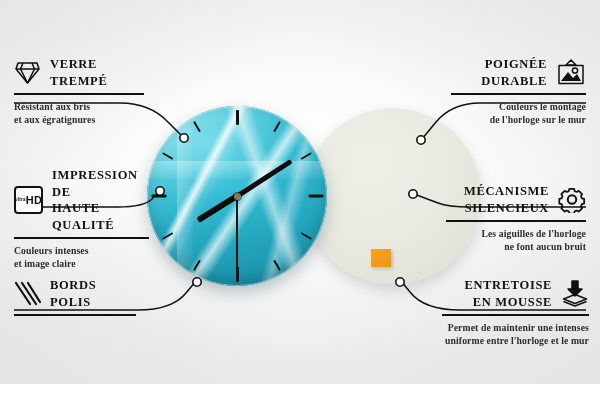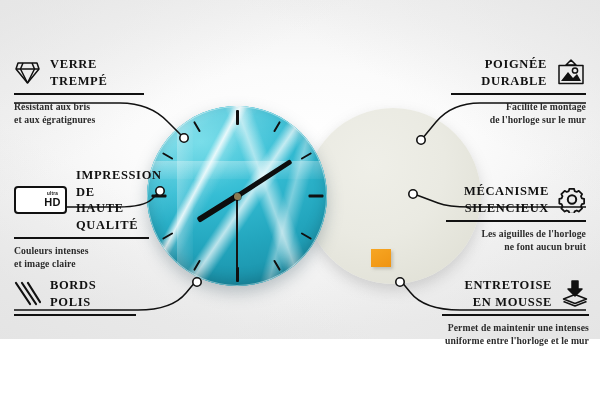--- a/index.html
+++ b/index.html
@@ -2,21 +2,21 @@
 <html><head>
 <meta charset="utf-8">
 <style>
   html,body{margin:0;padding:0;}
   body{
     width:600px;height:400px;overflow:hidden;
     font-family:"Liberation Serif",serif;
     background:#ffffff;
   }
   #stage{
-    position:relative;width:600px;height:339px;
+    position:relative;width:600px;height:384px;
     background:
       radial-gradient(ellipse 70% 55% at 50% 42%, #ffffff 0%, #fbfbfb 40%, #f2f2f2 72%, #ececec 100%);
   }
   
   #stage:before{
     content:"";position:absolute;inset:0;
     background:
       linear-gradient(to bottom right, rgba(225,225,225,.55), rgba(255,255,255,0) 30%),
       linear-gradient(to bottom left, rgba(225,225,225,.5), rgba(255,255,255,0) 30%),
       linear-gradient(to top right, rgba(222,222,222,.55), rgba(255,255,255,0) 32%),
@@ -95,22 +95,22 @@
   .rule{height:1.6px;background:#111;margin:4px 0 5px;}
   .desc{
     font-family:"Liberation Serif",serif;
     font-size:9.7px;color:#2b2b2b;line-height:1.4;letter-spacing:.1px;font-weight:bold;
   }
   .callout.right .desc{text-align:right;}
   .icon{flex:0 0 auto;display:block;}
   
   .hd-badge{
     width:25px;height:24px;border:2px solid #111;border-radius:4px;
-    display:flex;flex-direction:column;align-items:center;justify-content:center;
-    line-height:1;background:#fff;padding-left:24px;
+    display:flex;flex-direction:row;align-items:center;justify-content:center;
+    line-height:1;background:#fff;
   }
   .hd-badge .u{font-family:"Liberation Sans",sans-serif;font-size:4.6px;font-weight:bold;letter-spacing:.2px;color:#111;}
   .hd-badge .h{font-family:"Liberation Sans",sans-serif;font-size:11px;font-weight:bold;letter-spacing:.3px;color:#111;margin-top:.5px;}
 </style>
 </head>
 <body>
 
 <div id="stage">
 
   <div id="back-disc">
@@ -230,21 +230,21 @@
         <g fill="none" stroke="#111" stroke-width="1.5" stroke-linejoin="round">
           <path d="M15,1 L10,6 L20,6 Z"></path>
           <rect x="3" y="6.5" width="24" height="18"></rect>
           <path d="M5,22 L12,13 L17,19 L21,15 L25,22 Z" fill="#111" stroke="none"></path>
           <circle cx="19" cy="11.5" r="2.6"></circle>
         </g>
       </svg>
     </div>
     <div class="rule"></div>
     <div class="desc">
-      <div>Facilite le montage</div>
+      <div>Couleurs le montage</div>
       <div>de l'horloge sur le mur</div>
     </div>
   </div>
 
   <div class="callout right" style="left:446px;top:183px;width:140px;">
     <div class="head">
       <div class="title">
         <div>MÉCANISME</div>
         <div>SILENCIEUX</div>
       </div>

